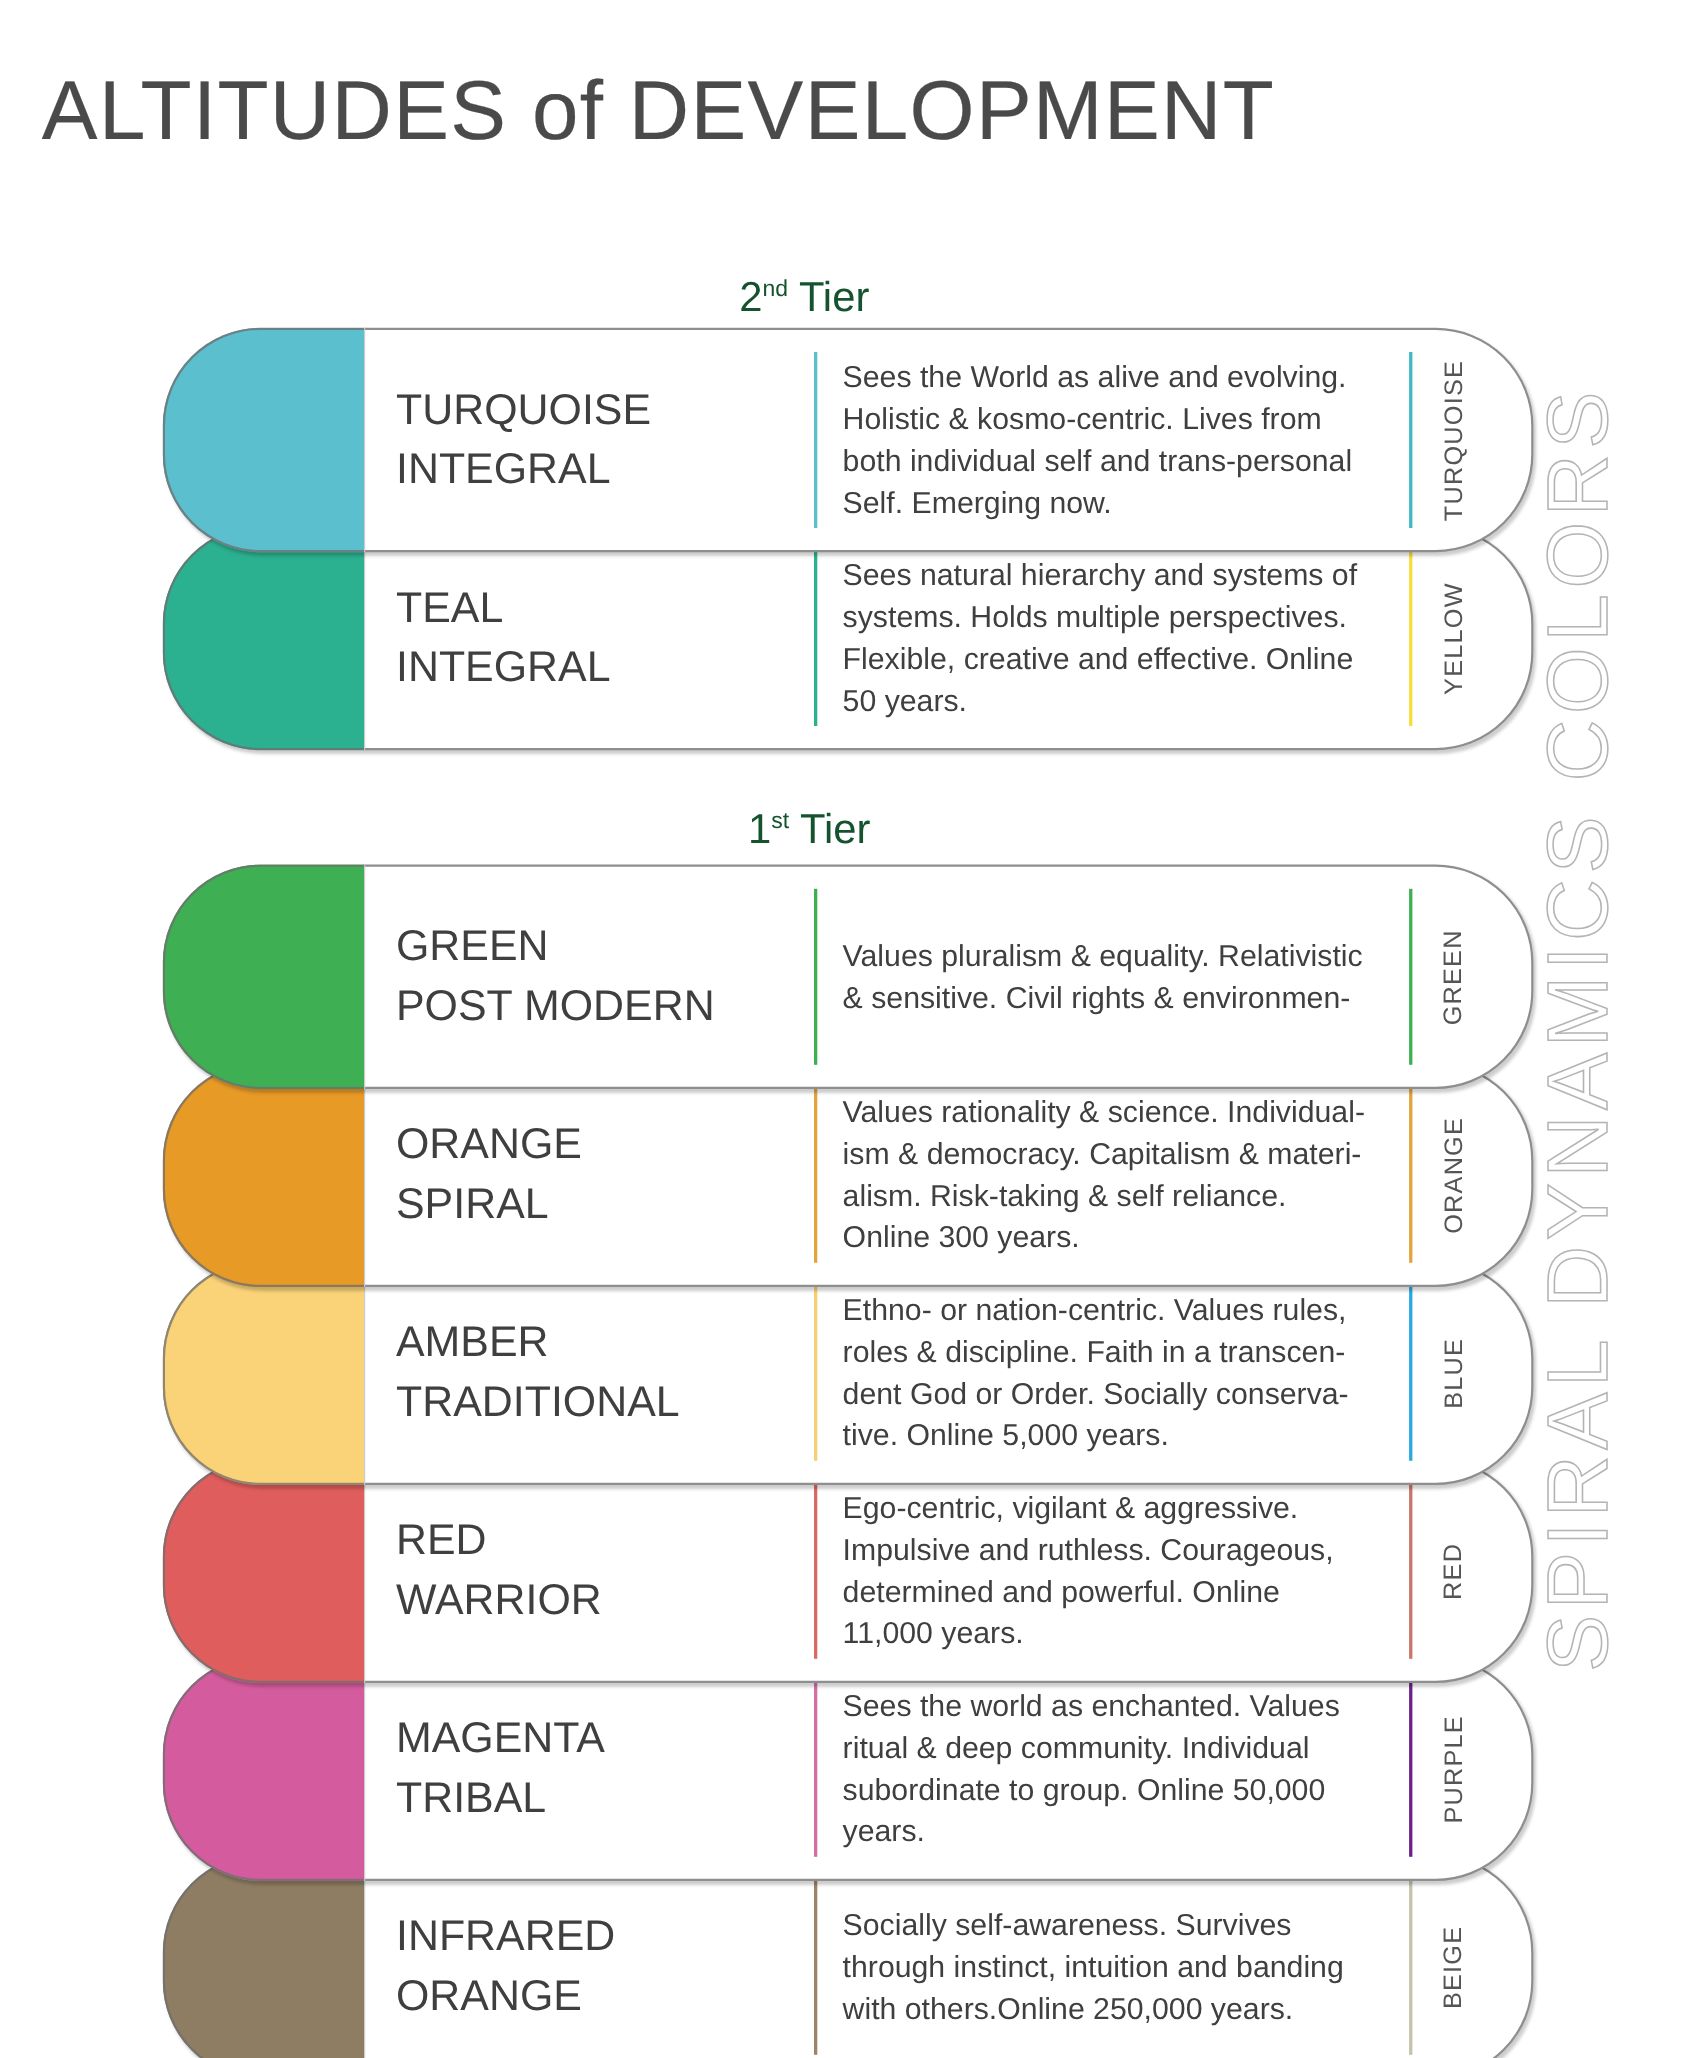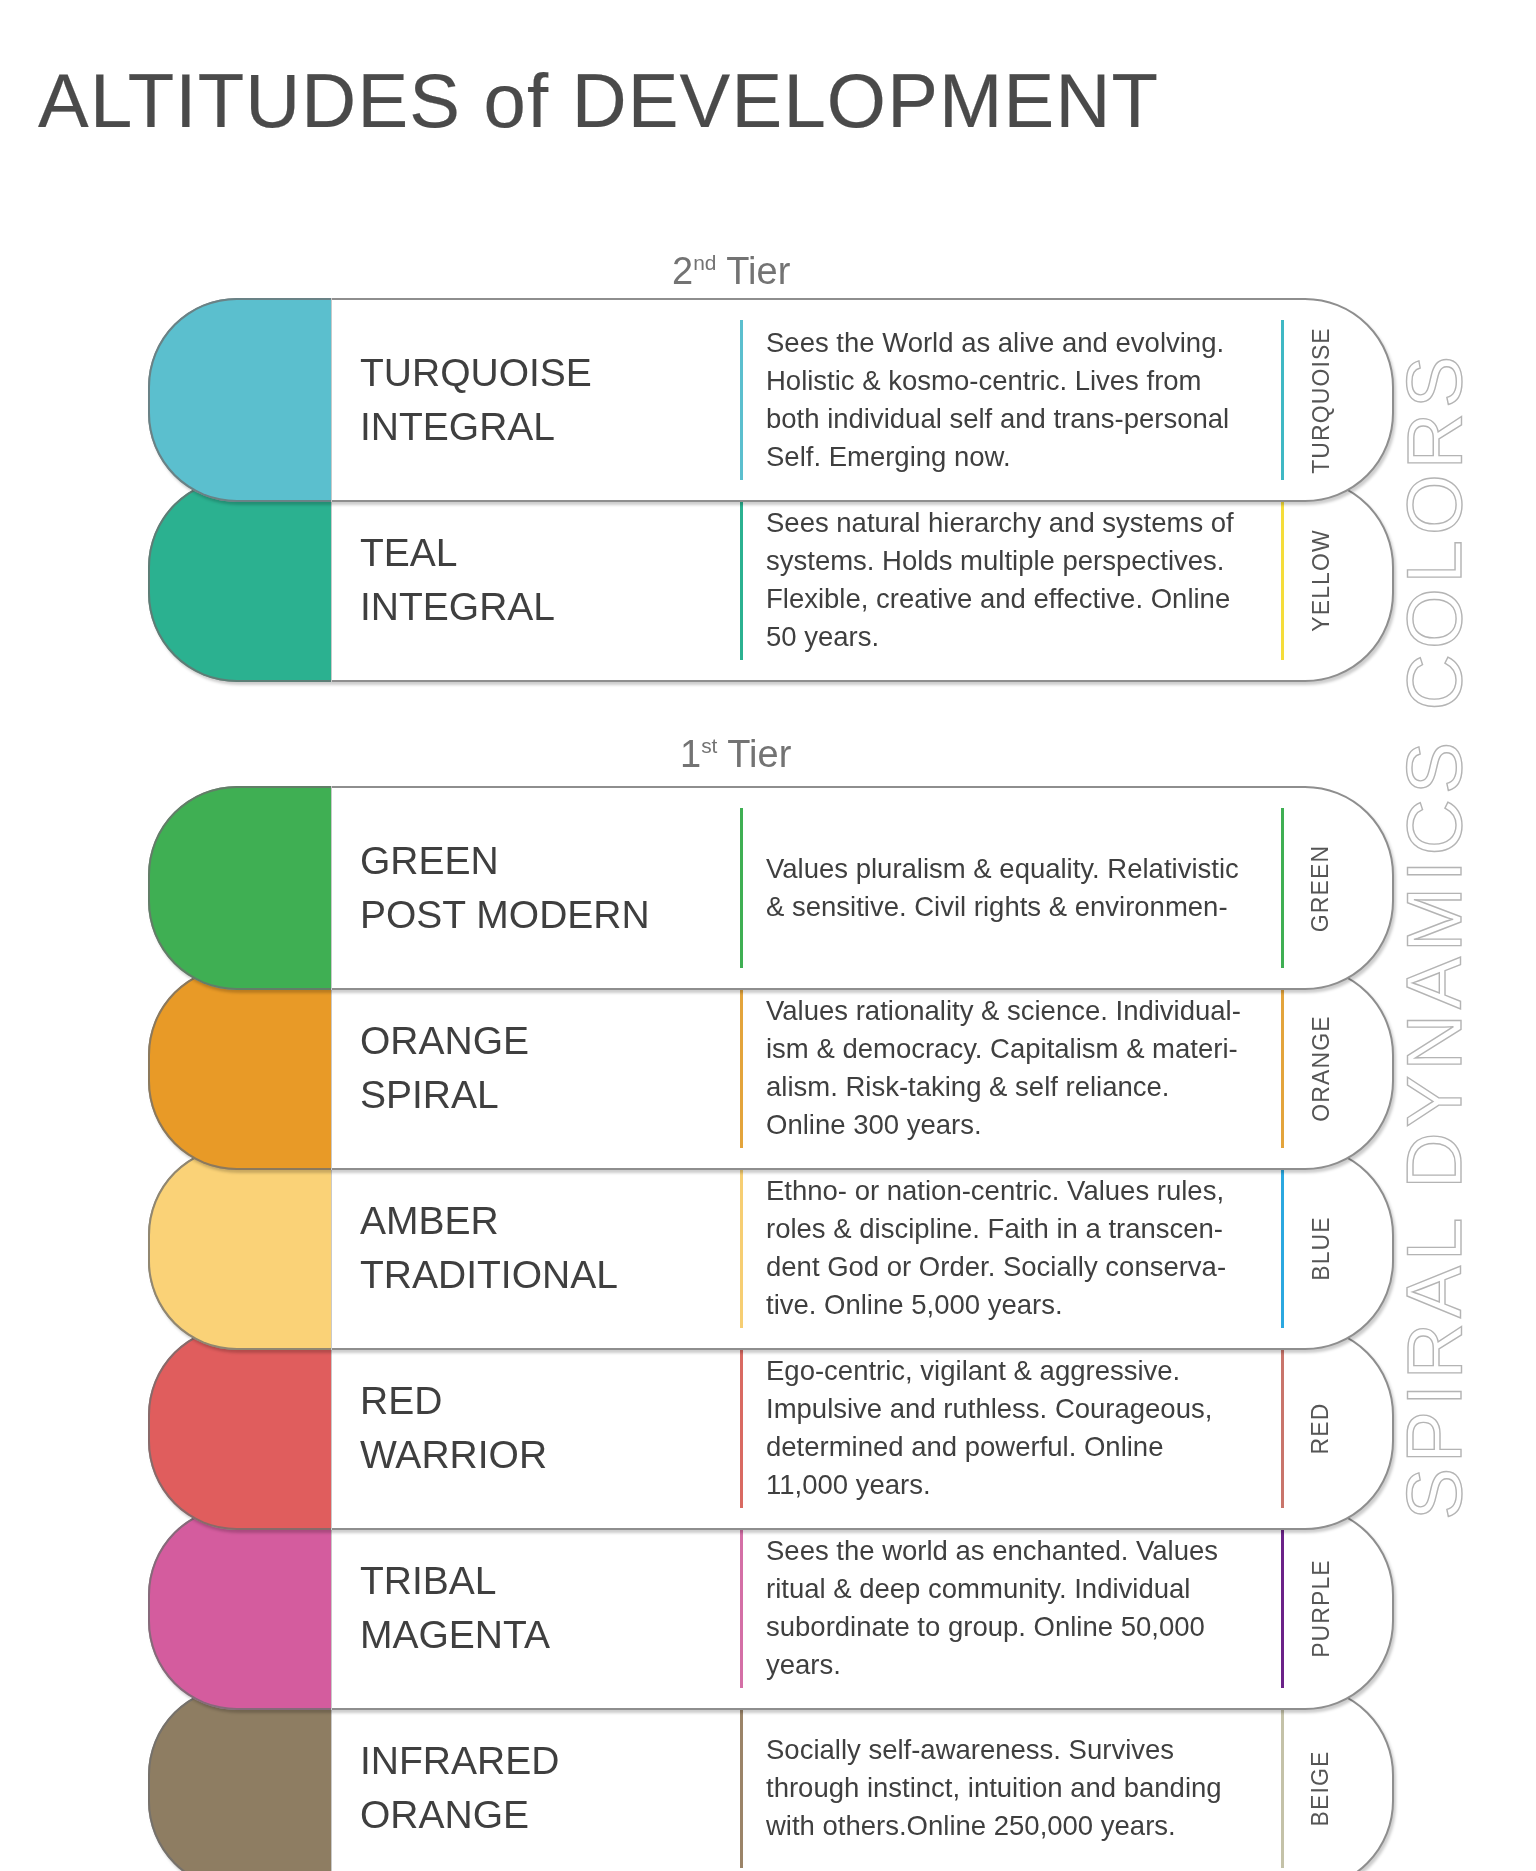--- a/index.html
+++ b/index.html
@@ -31,21 +31,21 @@
     color: #4a4a4a;
     white-space: nowrap;
     -webkit-text-stroke: 0.2px #4a4a4a;
   }
 
   
   .tier-label {
     position: absolute;
     font-size: 38px;
     line-height: 42px;
-    color: #737373;
+    color: #14532d;
     font-weight: 400;
     white-space: nowrap;
   }
   .tier-label sup {
     font-size: 0.55em;
     vertical-align: super;
     line-height: 0;
   }
   #tier2-label { left: 672px; top: 250px; }
   #tier1-label { left: 680px; top: 733px; }
@@ -316,22 +316,22 @@
         <div class="sd-bar" style="background: rgb(201, 117, 107);"></div>
         <div class="sd-label">
           <span>RED</span>
         </div>
       </div>
       <div class="capsule" style="top: 1506px; z-index: 14;">
         <div class="capsule-shell"></div>
         <div class="swatch" style="background: rgb(212, 92, 158);"></div>
         <div class="divider-after-swatch"></div>
         <div class="name-col">
+          <div class="name-line">MAGENTA</div>
           <div class="name-line">TRIBAL</div>
-          <div class="name-line">MAGENTA</div>
         </div>
         <div class="accent-bar" style="background: rgb(212, 111, 166);"></div>
         <div class="desc-col">
           <div class="desc-line">Sees the world as enchanted. Values</div>
           <div class="desc-line">ritual &amp; deep community. Individual</div>
           <div class="desc-line">subordinate to group. Online 50,000</div>
           <div class="desc-line">years.</div>
         </div>
         <div class="sd-bar" style="background: rgb(107, 34, 136);"></div>
         <div class="sd-label">

